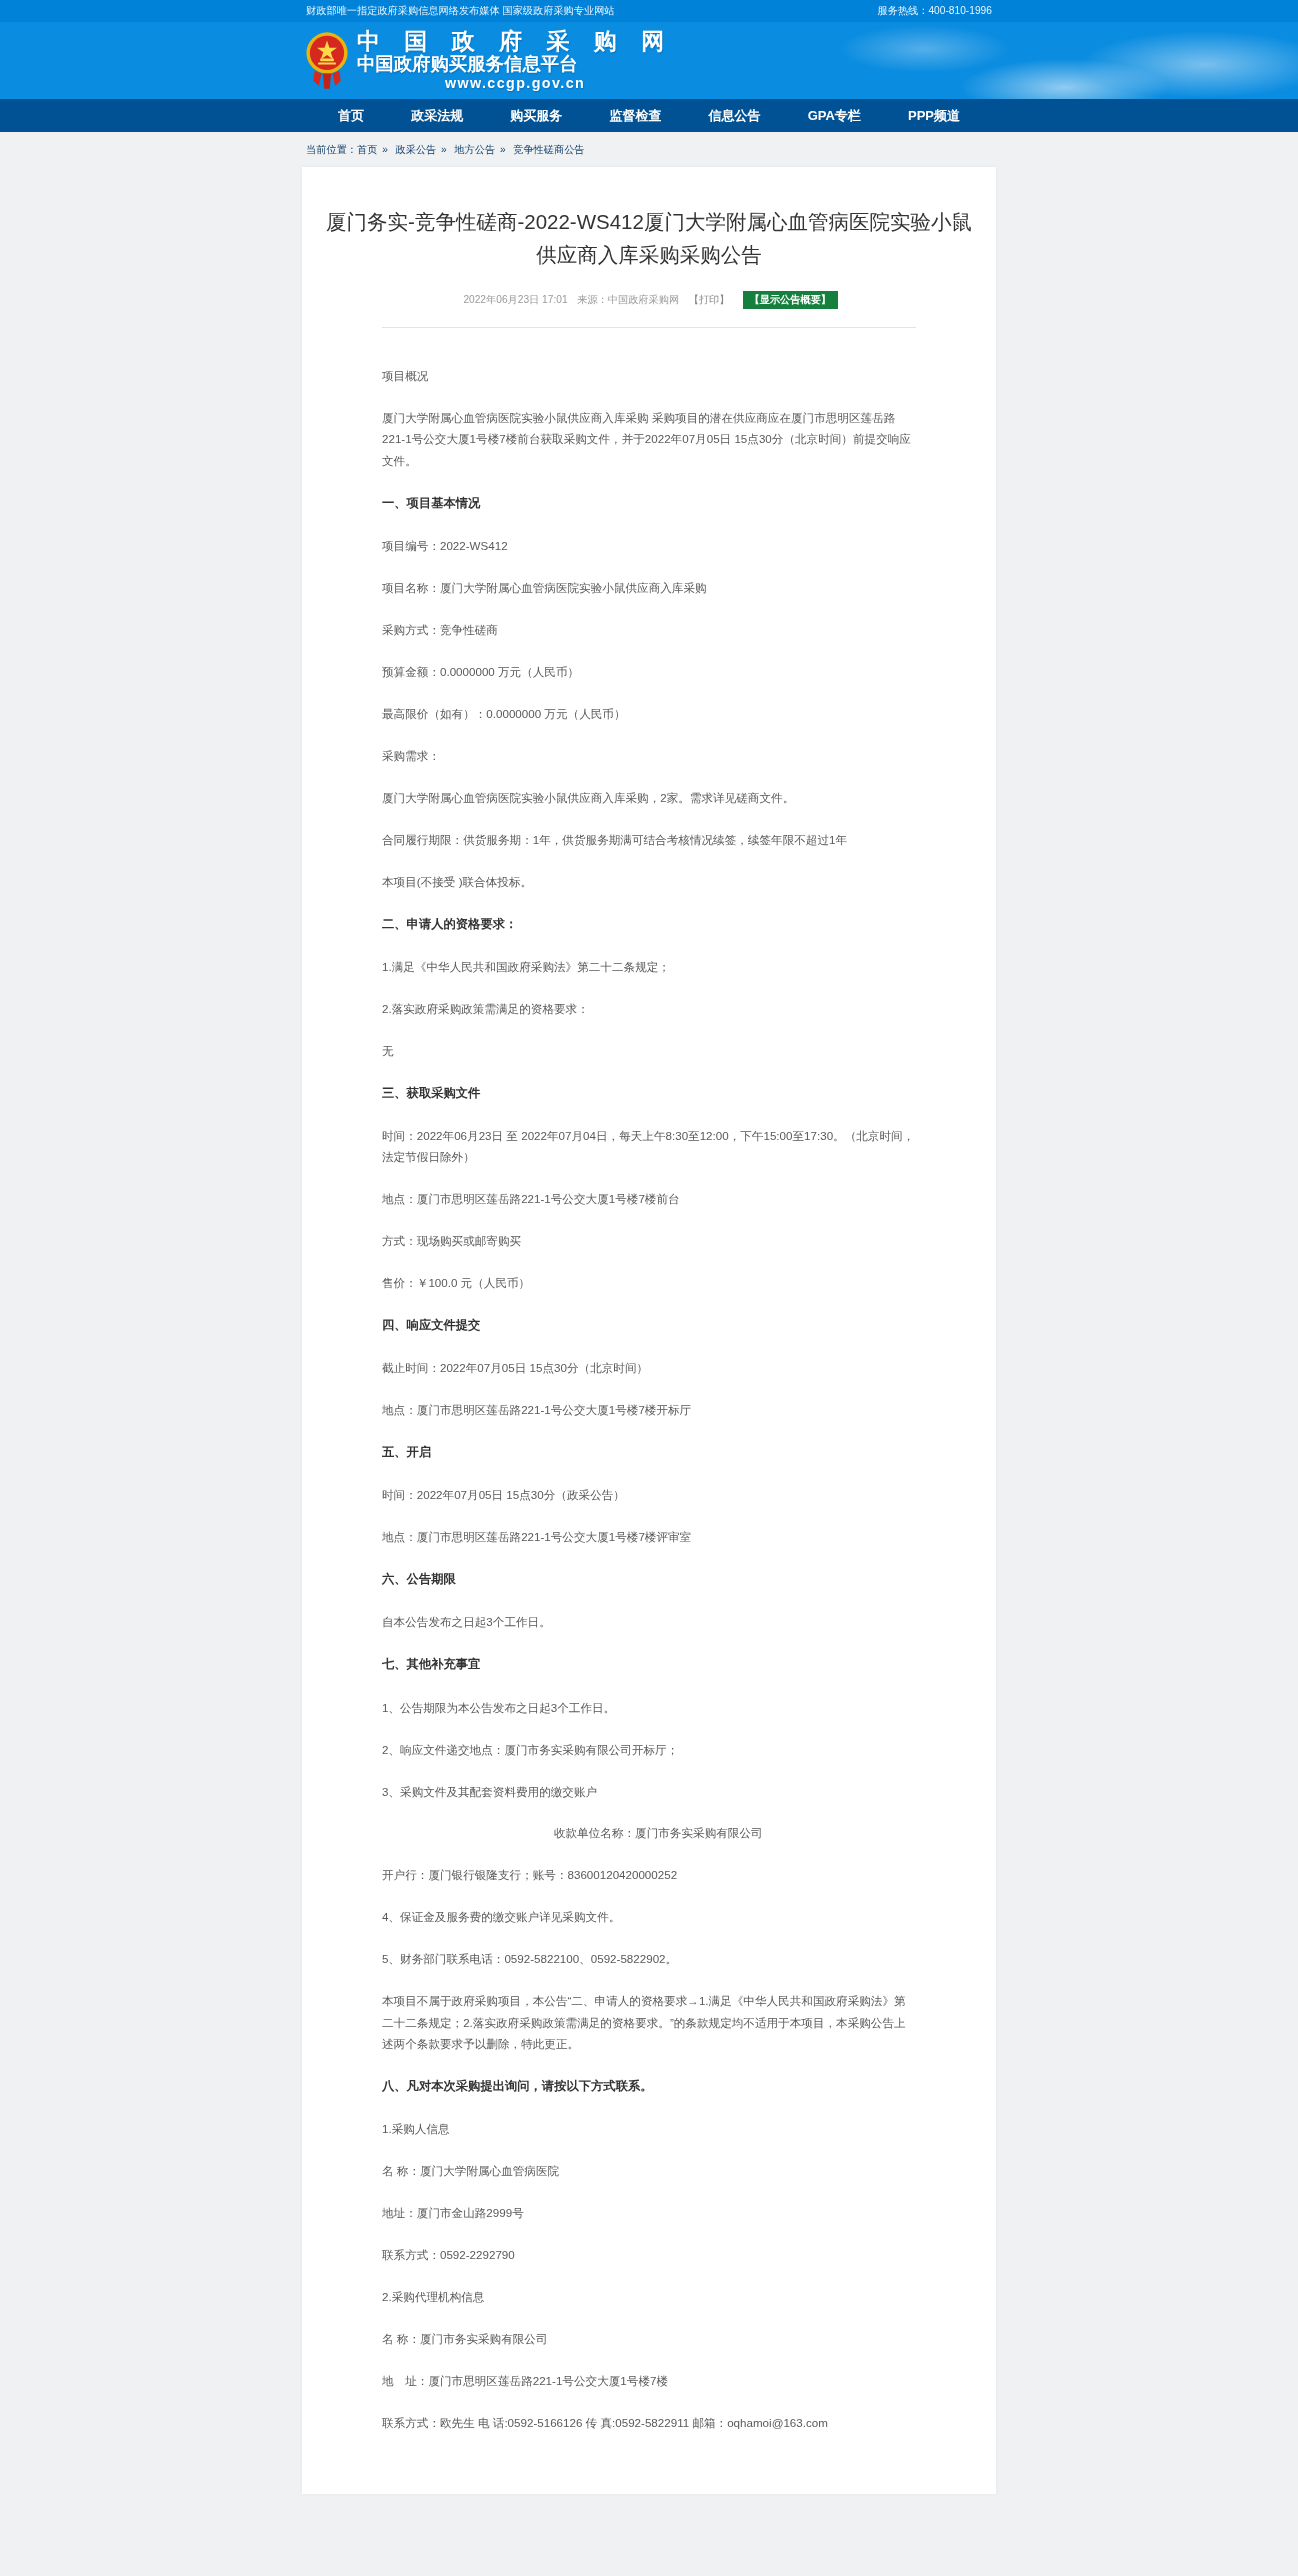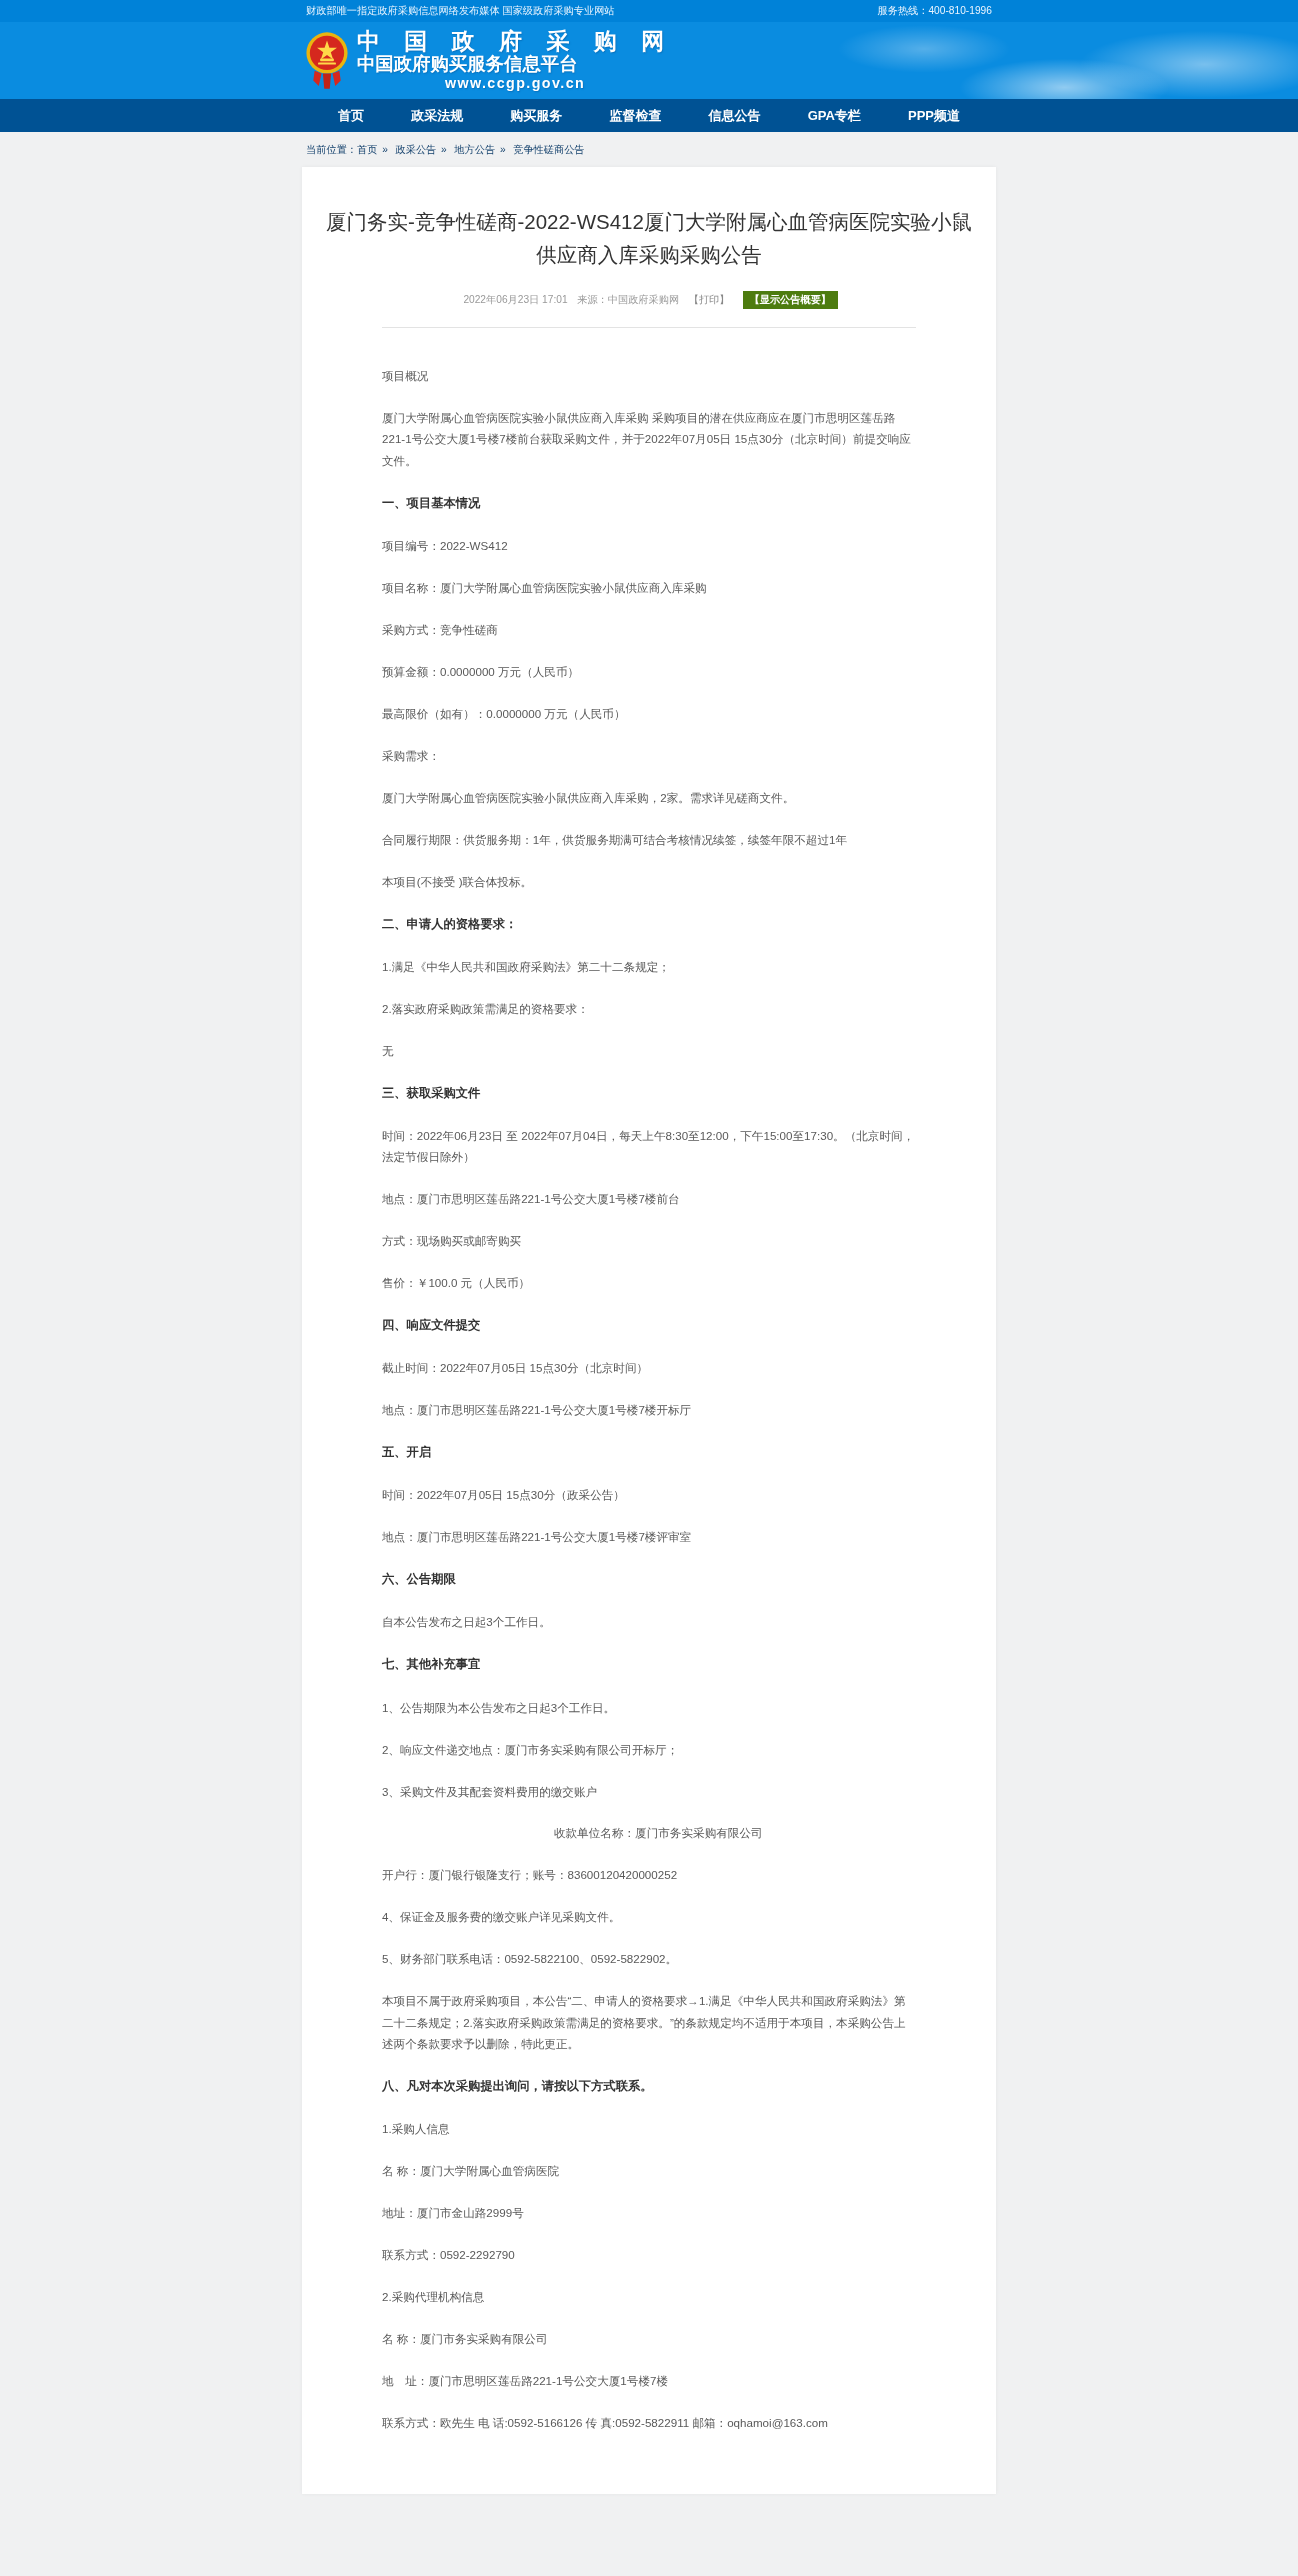--- a/index.html
+++ b/index.html
@@ -49,21 +49,21 @@
   
   .card { background:#fff; box-shadow:0 0 4.1px rgba(0,0,0,.05); padding-bottom:40px; }
   h1.page-title {
     margin:0; padding:38px 19px 0; text-align:center;
     font-size:20.5px; line-height:1.65; color:#333; font-weight:normal;
   }
   .meta { margin-top:19px; text-align:center; font-size:10.2px; color:#999; }
   .meta .m-part { margin:0 3.4px; }
   .meta .print { color:#888; cursor:pointer; }
   .meta .summary-btn {
-    display:inline-block; background:#4d7c0f; color:#fff; font-weight:bold;
+    display:inline-block; background:#15803d; color:#fff; font-weight:bold;
     padding:2px 7px; margin-left:6.8px; cursor:pointer;
   }
   hr.sep { border:none; border-top:0.7px solid #e3e3e3; margin:18px 80px 0; }
 
   .article-body { padding:16.4px 80px 0; }
   .article-body p { font-size:11.6px; color:#595959; line-height:1.85; margin:20.5px 0; }
   .article-body p.h { color:#333; font-weight:bold; font-size:12.3px; }
   .article-body p.indent { padding-left:1.6em;text-align:center; }
 </style>
 </head>

